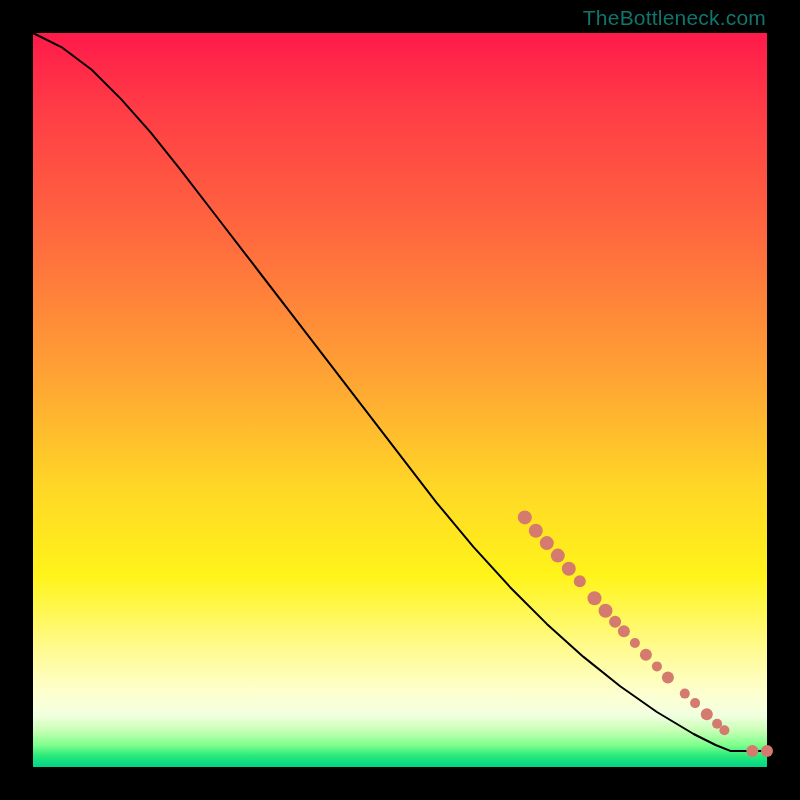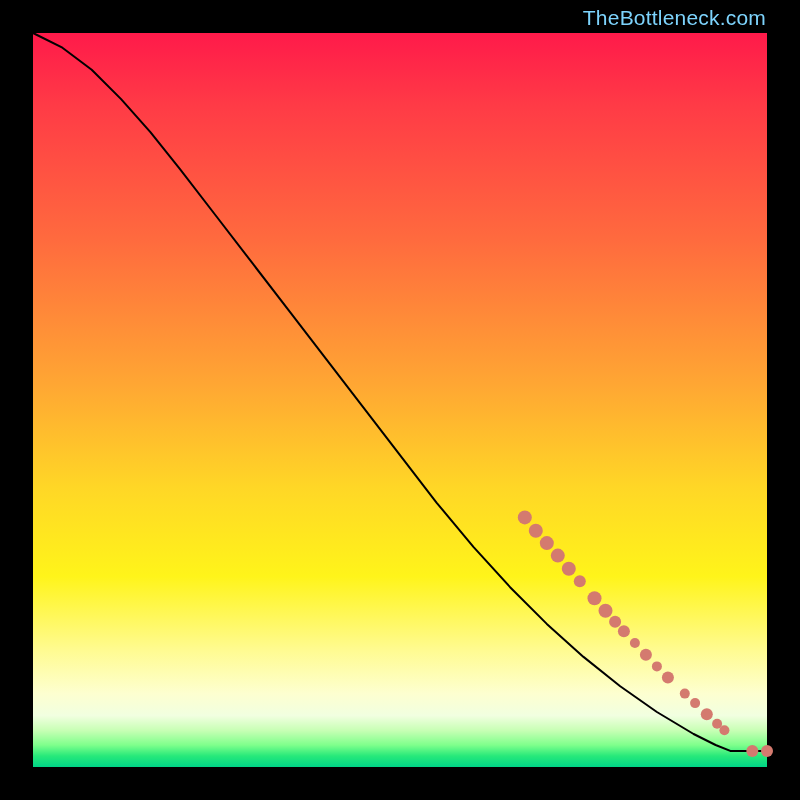--- a/index.html
+++ b/index.html
@@ -38,21 +38,21 @@
       #c8ffb5 95%,
       #7fff8c 97%,
       #27e97a 98.5%,
       #00d587 100%
     );
   }
   .attribution {
     position: absolute;
     top: 6px;
     right: 34px;
-    color: #7dd3fc;
+    color: #0f766e;
     font-size: 21px;
     font-weight: 400;
     letter-spacing: 0.2px;
   }
   svg.overlay {
     position: absolute;
     left: 33px;
     top: 33px;
     width: 734px;
     height: 734px;

